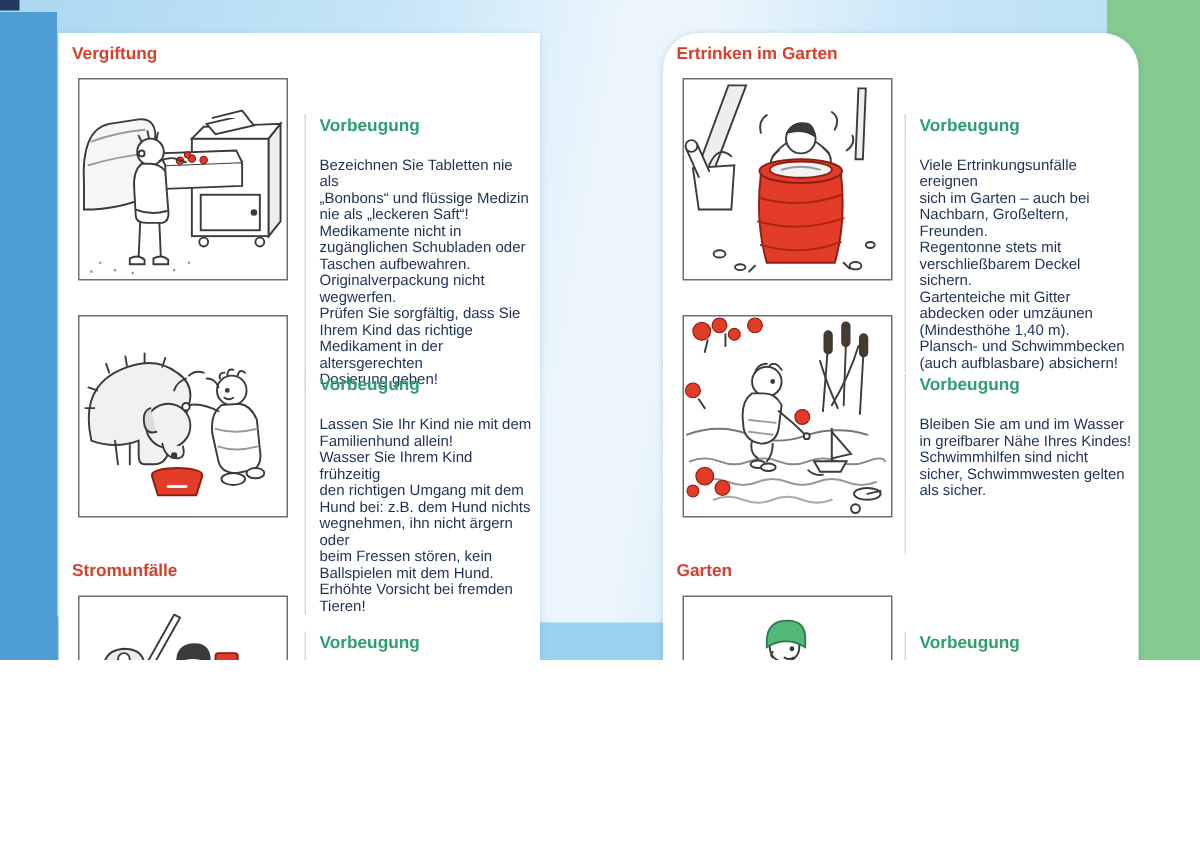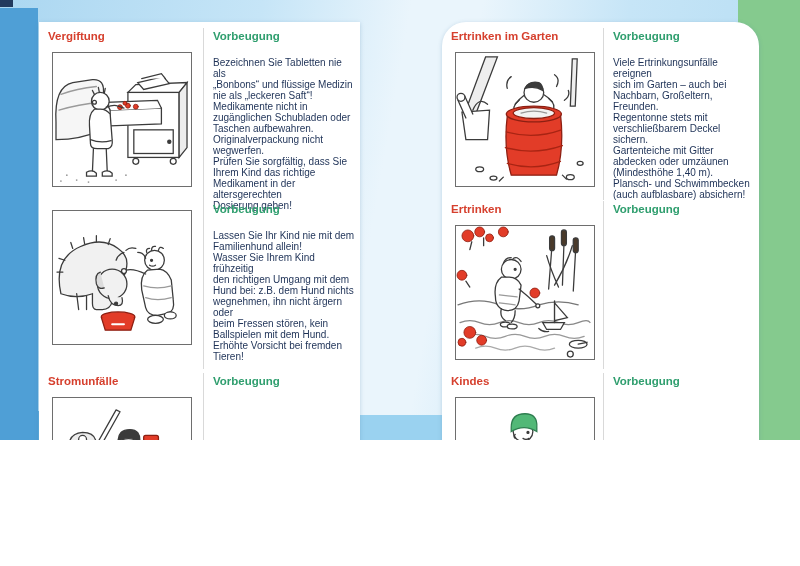--- a/index.html
+++ b/index.html
@@ -15,21 +15,21 @@
   .panel{position:absolute;top:22px;height:517px;background:#fff;box-shadow:0 1px 4px rgba(80,130,170,.30);}
   .panel-left{left:39px;width:321px;}
   .panel-right{left:442px;width:317px;border-radius:24px;}
 
   .sec{position:absolute;left:0;right:0;height:168px;display:grid;}
   .panel-left .sec{grid-template-columns:164px 1fr;}
   .panel-right .sec{grid-template-columns:161px 1fr;}
   .sec-1{top:6px}.sec-2{top:179px}.sec-3{top:351px}
 
   .col-img{padding-left:9px;}
-  .col-txt{border-left:1px solid #d9d9d9;padding:2px 4px 0 9px;}
+  .col-txt{border-left:1px solid #d9d9d9;padding:2px 4px 0 9px;margin-top:48px;}
 
   .hazard{margin:2px 0 0 0;font-size:11.5px;line-height:13px;font-weight:bold;color:#d6402e;}
   .prev{margin:0;font-size:11.5px;line-height:13px;font-weight:bold;color:#2f9e6e;}
   .pic{margin:9px 0 0 4px;width:140px;height:135px;border:1px solid #6e6e6e;background:#fff;box-sizing:border-box;}
   .pic svg{display:block;width:100%;height:100%;}
   .body{margin:14px 0 0 0;font-size:10px;line-height:11px;color:#1d3156;white-space:pre-line;}
 </style>
 </head>
 <body>
 
@@ -238,21 +238,20 @@
 Gartenteiche mit Gitter
 abdecken oder umzäunen
 (Mindesthöhe 1,40 m).
 Plansch- und Schwimmbecken
 (auch aufblasbare) absichern!</p>
       </div>
     </div>
 
     <div class="sec sec-2">
       <div class="col-img">
-        <h2 class="hazard">Ertrinken</h2>
         <figure class="pic">
           <svg viewBox="0 0 140 135">
             <g fill="none" stroke="#3b3b3b" stroke-width="1.3" stroke-linecap="round">
               <path d="M2,80 Q24,72 44,80 Q64,88 84,80 Q104,74 124,80" stroke="#777"></path>
               <path d="M4,98 Q14,94 24,98 T44,98 T64,98 T84,98 T104,98 T124,98 T136,98" stroke="#888"></path>
               <path d="M10,112 Q20,108 30,112 T50,112 T70,112 T90,112 T110,112 T130,112" stroke="#999"></path>
               <path d="M20,124 Q30,120 40,124 T60,124 T80,124 T100,124" stroke="#aaa"></path>
               <path d="M98,12 L94,64 M110,6 L108,60 M122,14 L119,66"></path>
               <rect x="95" y="10" width="5" height="15" rx="2.5" fill="#4a3a2a"></rect>
               <rect x="107" y="4" width="5" height="16" rx="2.5" fill="#4a3a2a"></rect>
@@ -286,26 +285,31 @@
               <path d="M84,104 Q88,108 94,107"></path>
               <ellipse cx="124" cy="120" rx="9" ry="4" fill="#fff"></ellipse>
               <path d="M124,120 L133,118"></path>
               <circle cx="116" cy="130" r="3" fill="#fff"></circle>
             </g>
           </svg>
         </figure>
       </div>
       <div class="col-txt">
         <h3 class="prev">Vorbeugung</h3>
+        <p class="body">Bleiben Sie am und im Wasser
+in greifbarer Nähe Ihres Kindes!
+Schwimmhilfen sind nicht
+sicher, Schwimmwesten gelten
+als sicher.</p>
       </div>
     </div>
 
     <div class="sec sec-3">
       <div class="col-img">
-        <h2 class="hazard">Kindes</h2>
+        <h2 class="hazard">Garten</h2>
         <figure class="pic">
           <svg viewBox="0 0 140 135">
             <g fill="none" stroke="#3b3b3b" stroke-width="1.3" stroke-linecap="round">
               <path d="M18,122 L126,122" stroke="#aaa"></path>
               <circle cx="40" cy="99" r="21" fill="#fff"></circle>
               <path d="M40,78 L40,120 M19,99 L61,99 M25,84 L55,114 M25,114 L55,84"></path>
               <circle cx="40" cy="99" r="2.5" fill="#fff"></circle>
               <circle cx="99" cy="99" r="21" fill="#fff"></circle>
               <path d="M99,78 L99,120 M78,99 L120,99 M84,84 L114,114 M84,114 L114,84"></path>
               <circle cx="99" cy="99" r="2.5" fill="#fff"></circle>

